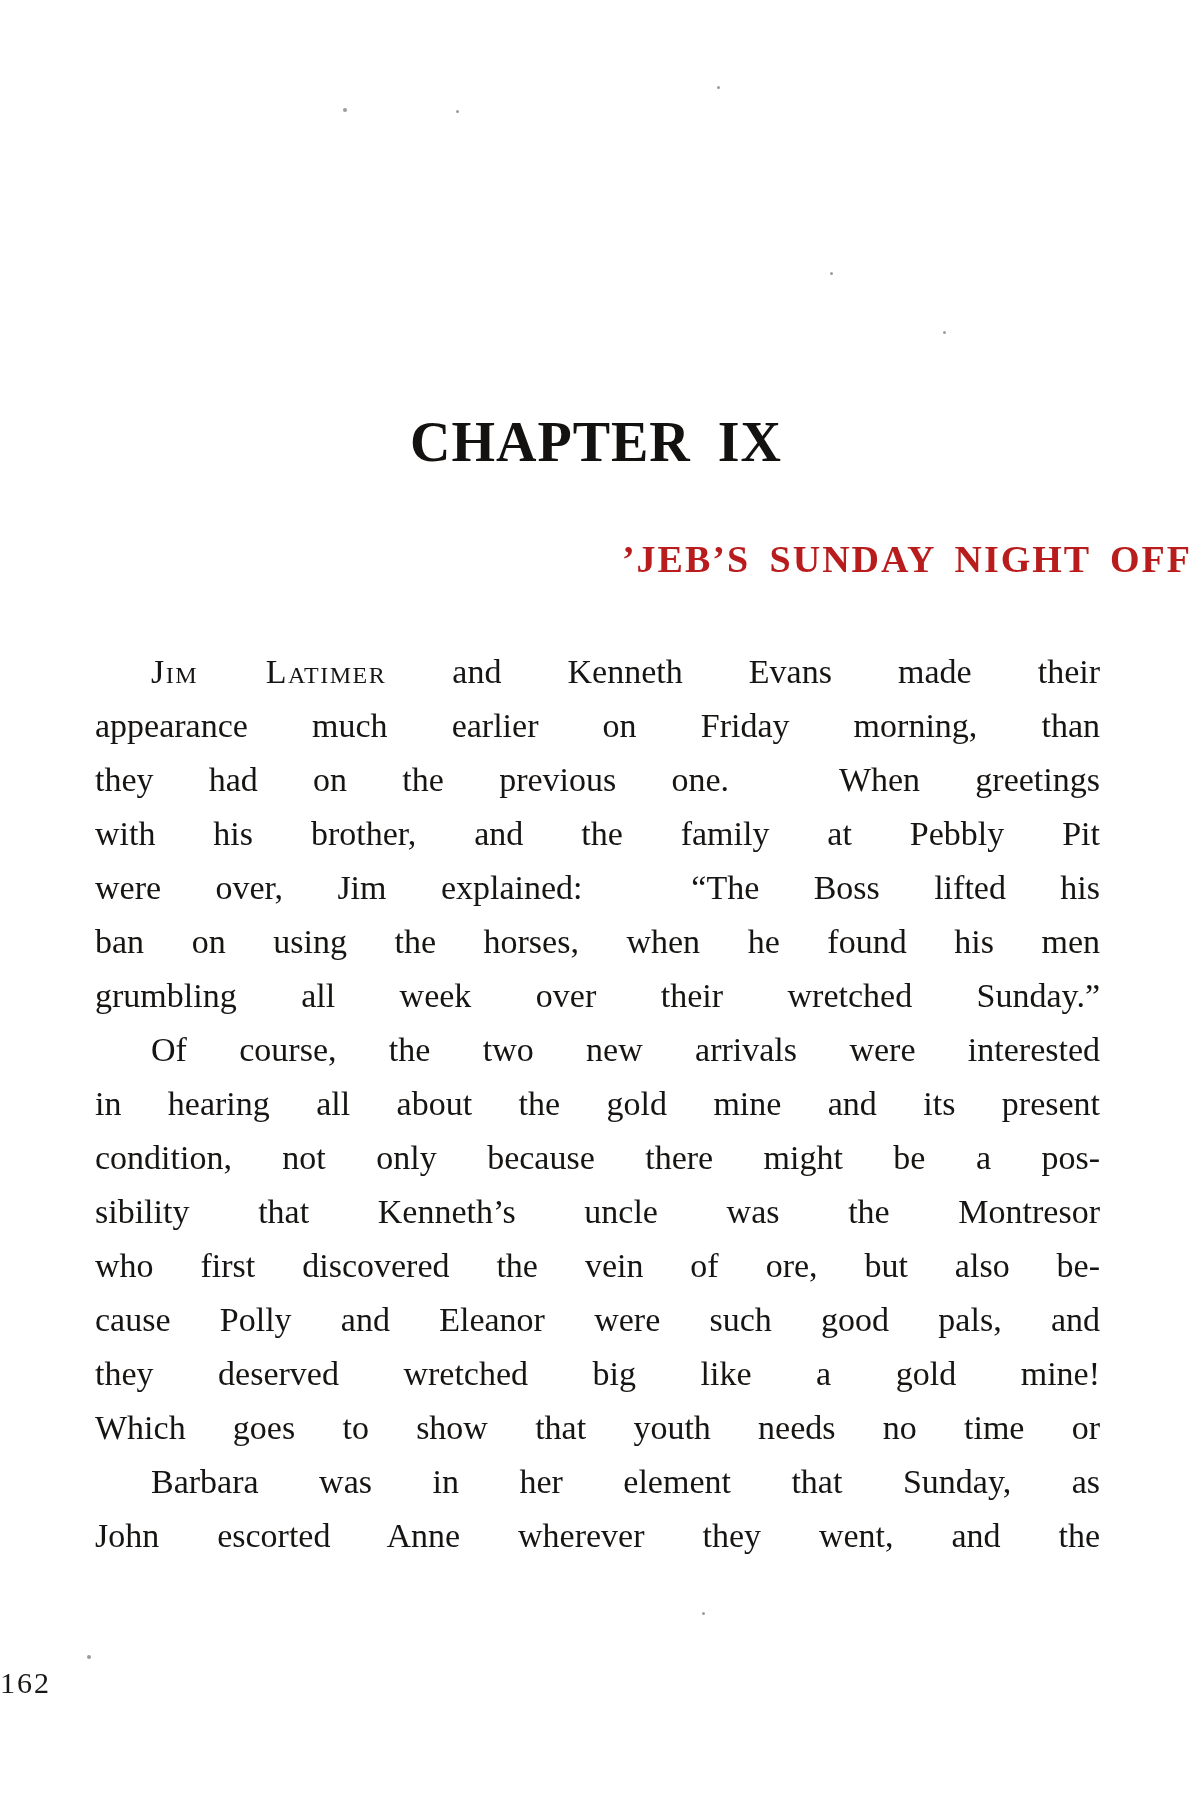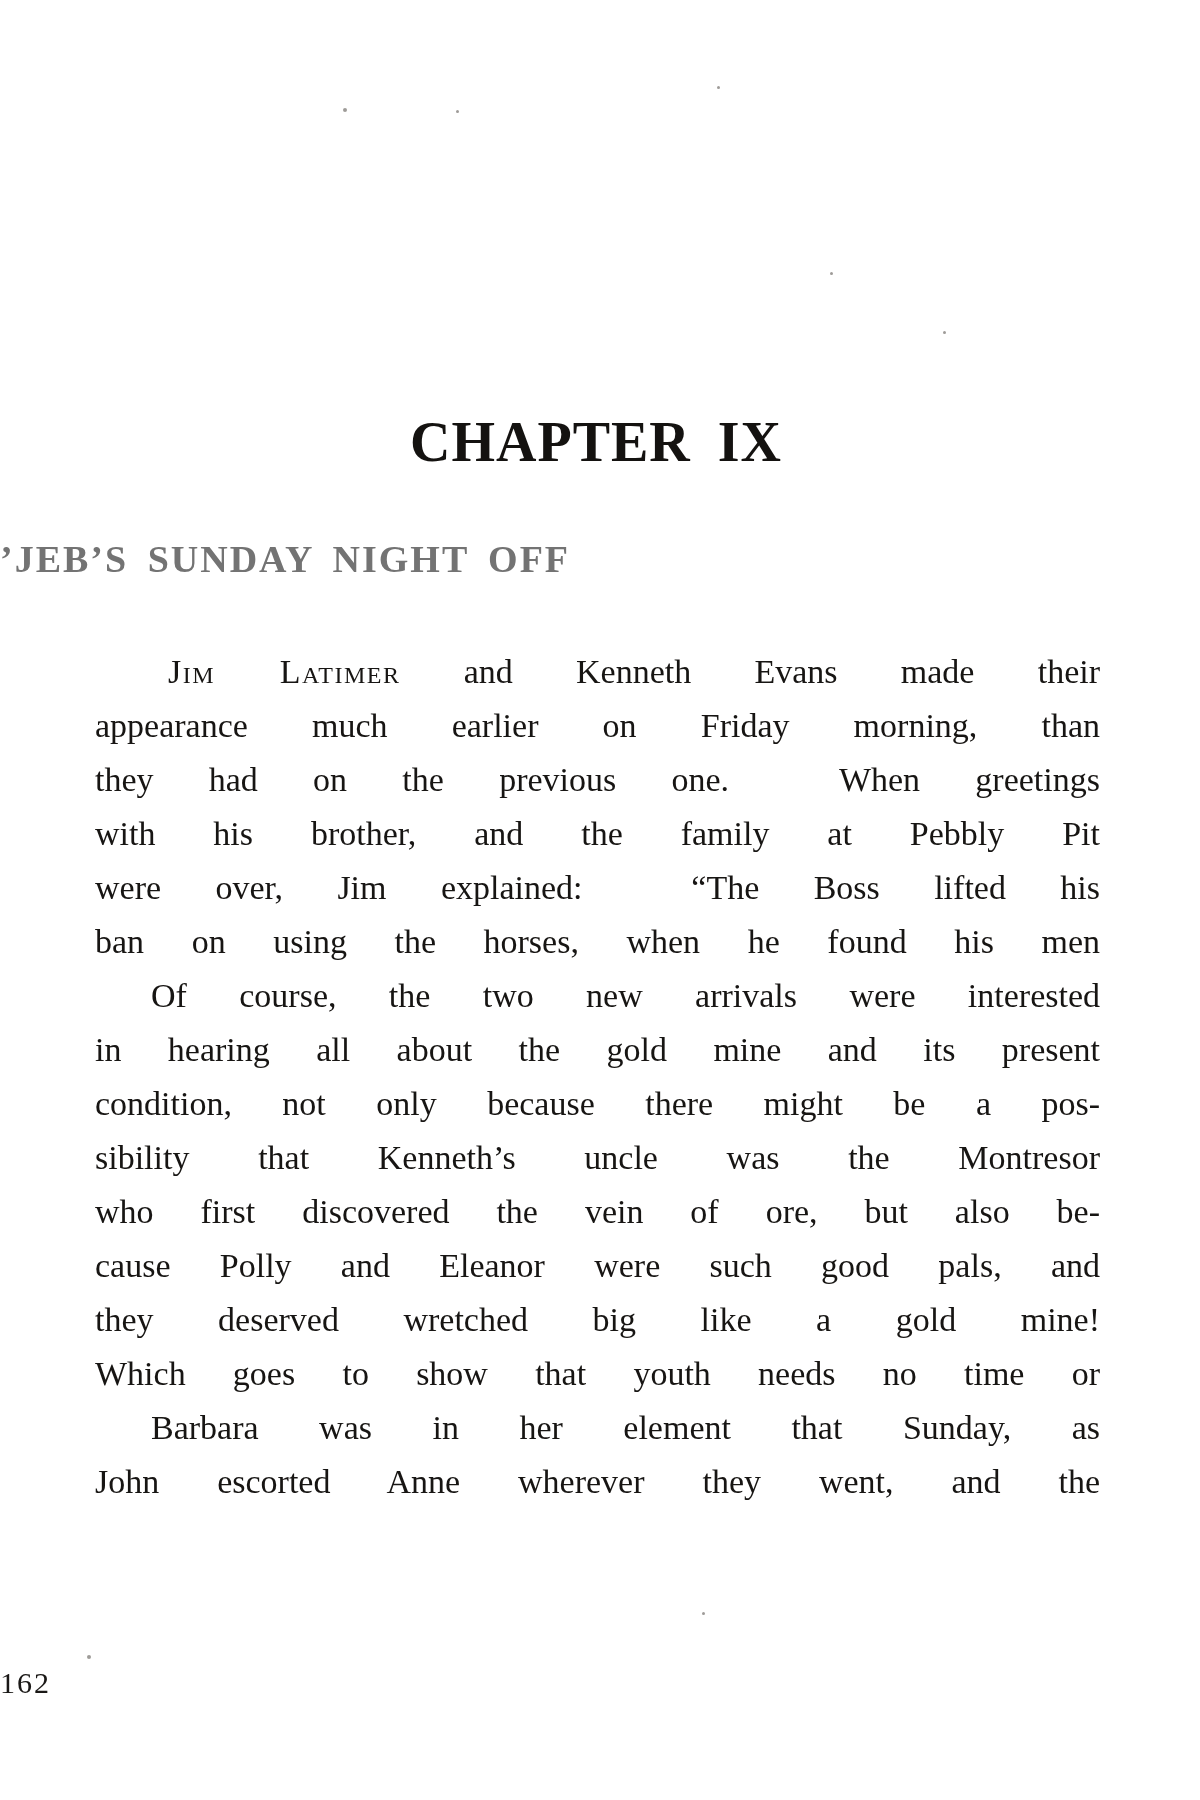--- a/index.html
+++ b/index.html
@@ -25,48 +25,47 @@
     letter-spacing: 1px;
     word-spacing: 12px;
     color: #141210;
   }
   .chapter-subtitle {
     position: absolute;
     top: 540px;
     left: 0;
     width: 100%;
     margin: 0;
-    text-align: left;
+    text-align: right;
     font-size: 38px;
     line-height: 1;
     font-weight: bold;
     letter-spacing: 2px;
     word-spacing: 8px;
-    color: #737373;
+    color: #b91c1c;
   }
   .body-text {
     position: absolute;
     left: 95px;
     top: 645px;
     width: 1005px;
     font-size: 34px;
     line-height: 54px;
     color: #171513;
   }
   .line {
     text-align: justify;
     text-align-last: justify;
     height: 54px;
   }
   .line.indent { padding-left: 56px; }
   .line.short { text-align-last: left; }
   .smallcaps {
     font-variant: small-caps;
     letter-spacing: 1.5px;
-    margin-left: 17px;
   }
   .page-number {
     position: absolute;
     top: 1666px;
     left: 0;
     width: 100%;
     text-align: left;
     font-size: 30px;
     letter-spacing: 2px;
     color: #1a1816;
@@ -95,20 +94,21 @@
 
   <h2 class="chapter-subtitle">’JEB’S SUNDAY NIGHT OFF</h2>
 
   <div class="body-text" id="body-text">
       <div class="line indent"><span class="smallcaps">Jim Latimer</span><span> and Kenneth Evans made their</span></div>
       <div class="line"><span>appearance much earlier on Friday morning, than</span></div>
       <div class="line"><span>they had on the previous one.&nbsp; When greetings</span></div>
       <div class="line"><span>with his brother, and the family at Pebbly Pit</span></div>
       <div class="line"><span>were over, Jim explained:&nbsp; “The Boss lifted his</span></div>
       <div class="line"><span>ban on using the horses, when he found his men</span></div>
+      <div class="line"><span>grumbling all week over their wretched Sunday.”</span></div>
       <div class="line indent"><span>Of course, the two new arrivals were interested</span></div>
       <div class="line"><span>in hearing all about the gold mine and its present</span></div>
       <div class="line"><span>condition, not only because there might be a pos-</span></div>
       <div class="line"><span>sibility that Kenneth’s uncle was the Montresor</span></div>
       <div class="line"><span>who first discovered the vein of ore, but also be-</span></div>
       <div class="line"><span>cause Polly and Eleanor were such good pals, and</span></div>
       <div class="line"><span>they deserved wretched big like a gold mine!</span></div>
       <div class="line"><span>Which goes to show that youth needs no time or</span></div>
       <div class="line indent"><span>Barbara was in her element that Sunday, as</span></div>
       <div class="line"><span>John escorted Anne wherever they went, and the</span></div>

